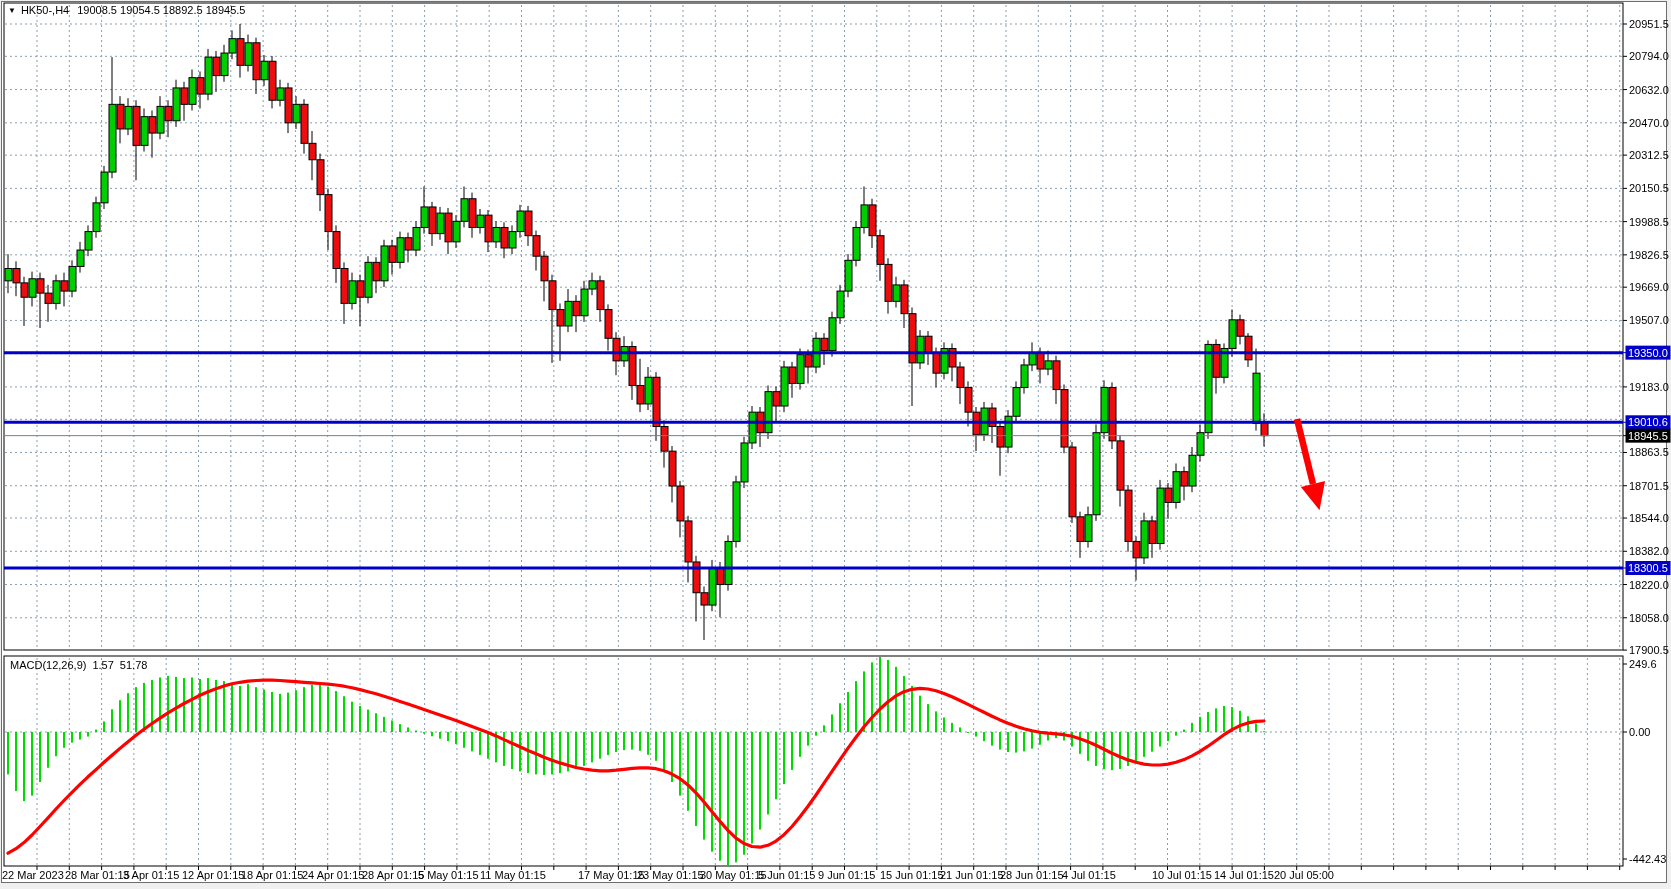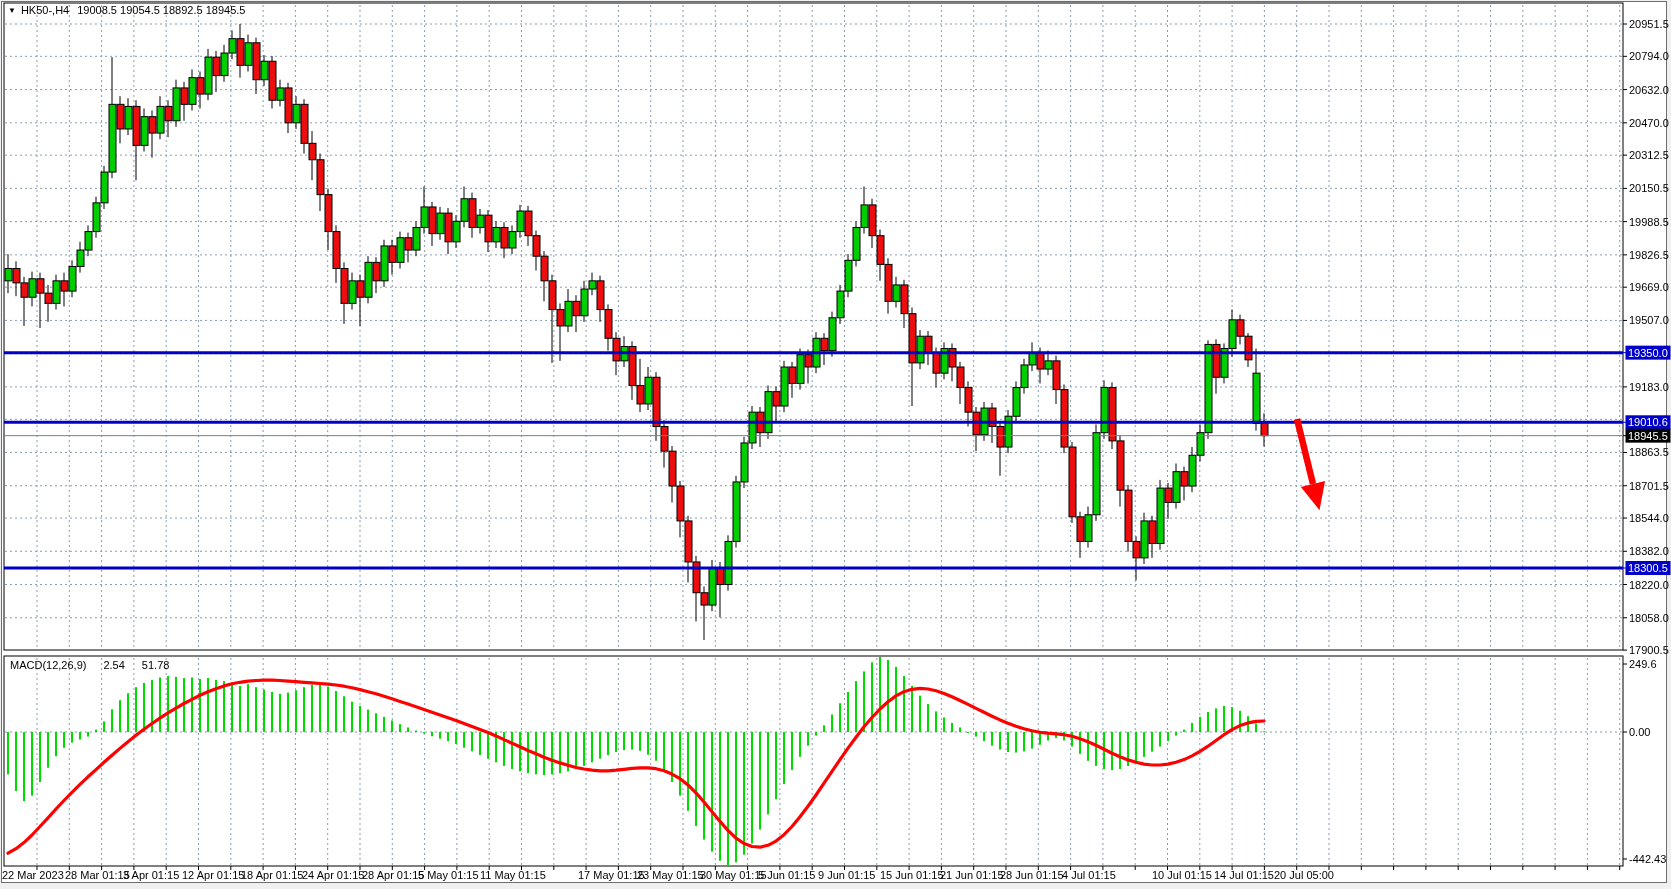--- a/index.html
+++ b/index.html
@@ -4,21 +4,21 @@
 <style>
   html,body{margin:0;padding:0;background:#f0f0f0;}
   #stage{position:relative;width:1671px;height:889px;background:#f0f0f0;overflow:hidden;
          font-family:"Liberation Sans",sans-serif;}
   #chart-svg{position:absolute;left:0;top:0;}
   .overlay{position:absolute;color:#000;font-size:11px;white-space:nowrap;z-index:5;}
   #title{left:8px;top:4px;text-align:center;}
   #title .tri{font-size:8px;margin-right:5px;vertical-align:1px;}
   #title .sym{margin-right:8px;}
   #macd-label{left:10px;top:659px;}
-  #macd-label span{margin-right:17px;}
+  #macd-label span{margin-right:6px;}
 </style>
 </head>
 <body>
 
 <div id="stage">
   <svg id="chart-svg" width="1671" height="889">
       <g>
         <rect x="0" y="0" width="1671" height="889" fill="#f0f0f0"></rect>
         <rect x="1.5" y="1.5" width="1665" height="881" fill="#ffffff" stroke="#6e6e6e" stroke-width="1"></rect>
       </g>
@@ -766,15 +766,15 @@
         <text x="1214" y="879" font-family="&quot;Liberation Sans&quot;,sans-serif" font-size="11px" fill="#000000">14 Jul 01:15</text>
         <text x="1274" y="879" font-family="&quot;Liberation Sans&quot;,sans-serif" font-size="11px" fill="#000000">20 Jul 05:00</text>
       </g>
     </svg>
 
   <div id="title" class="overlay">
     <span class="tri">▼</span><span class="sym">HK50-,H4</span><span>19008.5 19054.5 18892.5 18945.5</span>
   </div>
 
   <div id="macd-label" class="overlay">
-    <span>MACD(12,26,9)</span><span>2.54</span><span>51.78</span>
+    <span>MACD(12,26,9)</span><span>1.57</span><span>51.78</span>
   </div>
 </div>
 
 </body></html>

